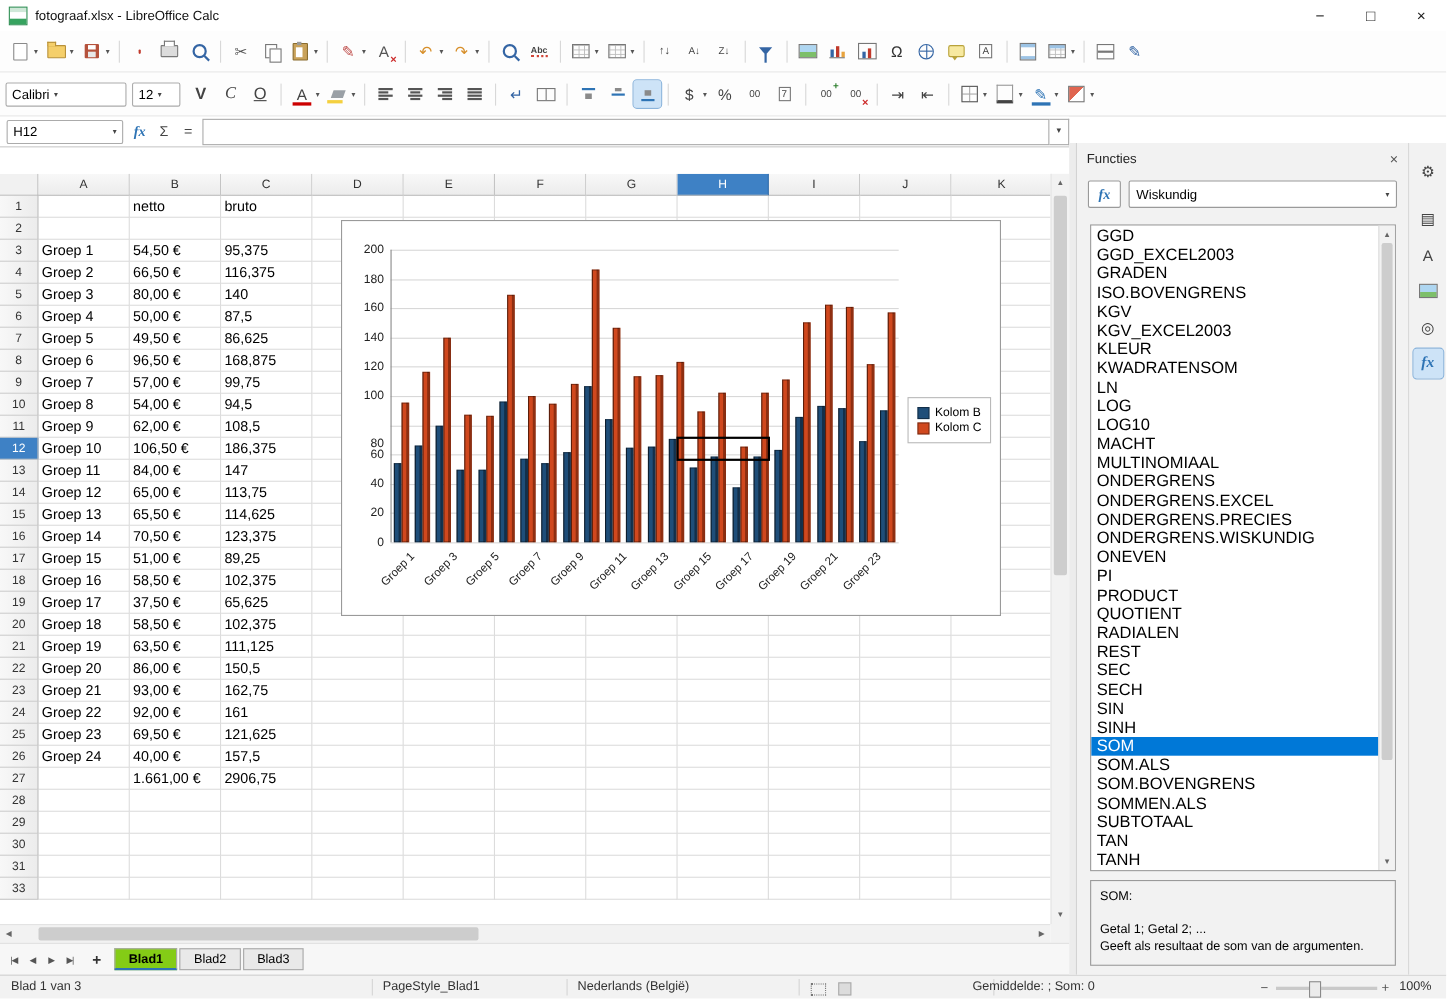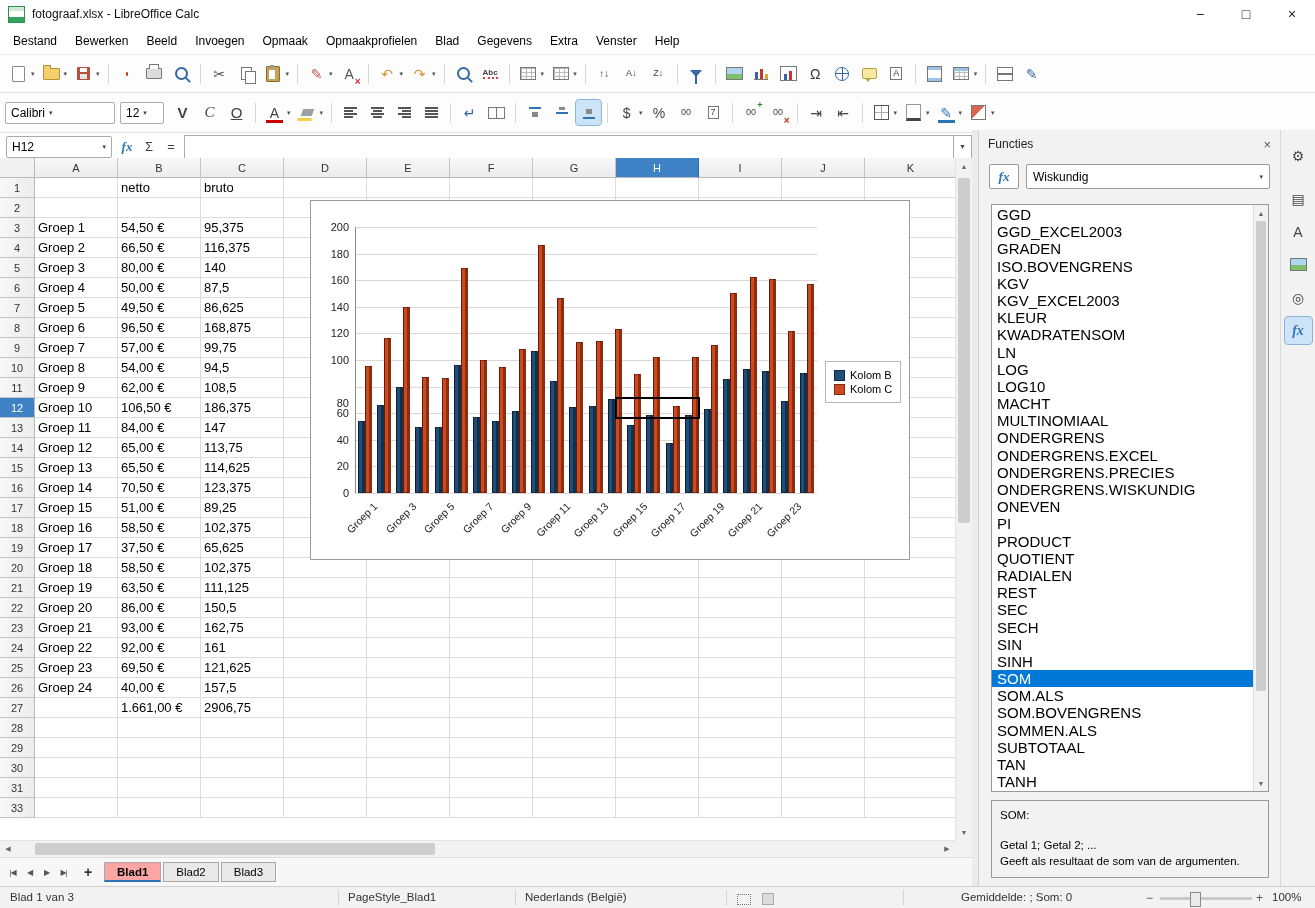--- a/index.html
+++ b/index.html
@@ -128,21 +128,21 @@
   .sarrow{position:absolute;display:flex;align-items:center;justify-content:center;font-size:7px;color:#666;width:16px;height:16px}
   .vthumb{position:absolute;left:2px;width:12px;background:#cdcdcd;border-radius:2px}
   .hthumb{position:absolute;top:2px;height:12px;background:#cdcdcd;border-radius:2px}
   .scorner{position:absolute;left:955px;top:840px;width:17px;height:17px;background:#f2f2f2}
 
   
   .sheettabs{position:absolute;left:0;top:857px;width:972px;height:29px;display:flex;align-items:center;background:#f7f7f7;border-top:1px solid #ddd;padding-left:4px;box-sizing:border-box}
   .snav{width:17px;height:18px;display:flex;align-items:center;justify-content:center;font-size:8px;color:#555;letter-spacing:-1px}
   .addsheet{width:20px;height:18px;display:flex;align-items:center;justify-content:center;font-size:14px;font-weight:700;color:#333;margin:0 6px}
   .stab{height:20px;padding:0 12px;display:flex;align-items:center;font-size:11.5px;border:1px solid #a8a8a8;background:#e9e9e9;margin-right:2px;box-sizing:border-box}
-  .stab.active{background:#fca5a5;font-weight:700;border-bottom:2px solid #2e74b5}
+  .stab.active{background:#84cc16;font-weight:700;border-bottom:2px solid #2e74b5}
 
   
   .statusbar{position:absolute;left:0;top:886px;width:1315px;height:22px;background:#f2f2f2;border-top:1px solid #cfcfcf;font-size:11.5px;color:#333;box-sizing:border-box}
   .sfield{position:absolute;top:4px;white-space:nowrap}
   .ssep{position:absolute;top:3px;width:1px;height:15px;background:#d5d5d5}
   .selmode{position:absolute;top:7px;width:12px;height:9px;border:1px dotted #777}
   .modif{position:absolute;top:6px;width:10px;height:10px;background:#dcdcdc;border:1px solid #aaa}
   .ztrack{position:absolute;top:10px;width:92px;height:3px;background:#c9c9c9}
   .zthumb{position:absolute;top:5px;width:9px;height:13px;background:#ebebeb;border:1px solid #8a8a8a}
   .zbtn{position:absolute;top:4px;font-size:12px;color:#555}
@@ -179,33 +179,20 @@
   <div class="titlebar">
     <span class="applogo"></span>
     <span class="wtitle">fotograaf.xlsx - LibreOffice Calc</span>
     <span class="winbtns">
       <span class="wbtn">−</span>
       <span class="wbtn">□</span>
       <span class="wbtn">×</span>
     </span>
   </div>
 
-  <div class="menubar" id="menubar">
-      <span class="menu-item">Bestand</span>
-      <span class="menu-item">Bewerken</span>
-      <span class="menu-item">Beeld</span>
-      <span class="menu-item">Invoegen</span>
-      <span class="menu-item">Opmaak</span>
-      <span class="menu-item">Opmaakprofielen</span>
-      <span class="menu-item">Blad</span>
-      <span class="menu-item">Gegevens</span>
-      <span class="menu-item">Extra</span>
-      <span class="menu-item">Venster</span>
-      <span class="menu-item">Help</span>
-    </div>
 
   <div class="toolbar tb1" id="toolbar-standard">
       <span class="tb">
         <span class="ci-page"></span>
       </span>
       <span class="ddarrow">▾</span>
       <span class="tb">
         <span class="ci-folder"></span>
       </span>
       <span class="ddarrow">▾</span>
@@ -981,21 +968,21 @@
   <div class="statusbar">
     <span class="sfield" style="left:10px">Blad 1 van 3</span>
     <span class="ssep" style="left:338px"></span>
     <span class="sfield" style="left:348px">PageStyle_Blad1</span>
     <span class="ssep" style="left:515px"></span>
     <span class="sfield" style="left:525px">Nederlands (België)</span>
     <span class="ssep" style="left:726px"></span>
     <span class="selmode" style="left:737px"></span>
     <span class="modif" style="left:762px"></span>
     <span class="ssep" style="left:903px"></span>
-    <span class="sfield" style="left:961px">Gemiddelde: ; Som: 0</span>
+    <span class="sfield" style="left:884px">Gemiddelde: ; Som: 0</span>
     <span class="zbtn" style="left:1146px">−</span>
     <span class="ztrack" style="left:1160px"></span>
     <span class="zthumb" style="left:1190px"></span>
     <span class="zbtn" style="left:1256px">+</span>
     <span class="sfield" style="left:1272px">100%</span>
   </div>
 
   <div class="splitter"></div>
 
   <div class="sidebar">

